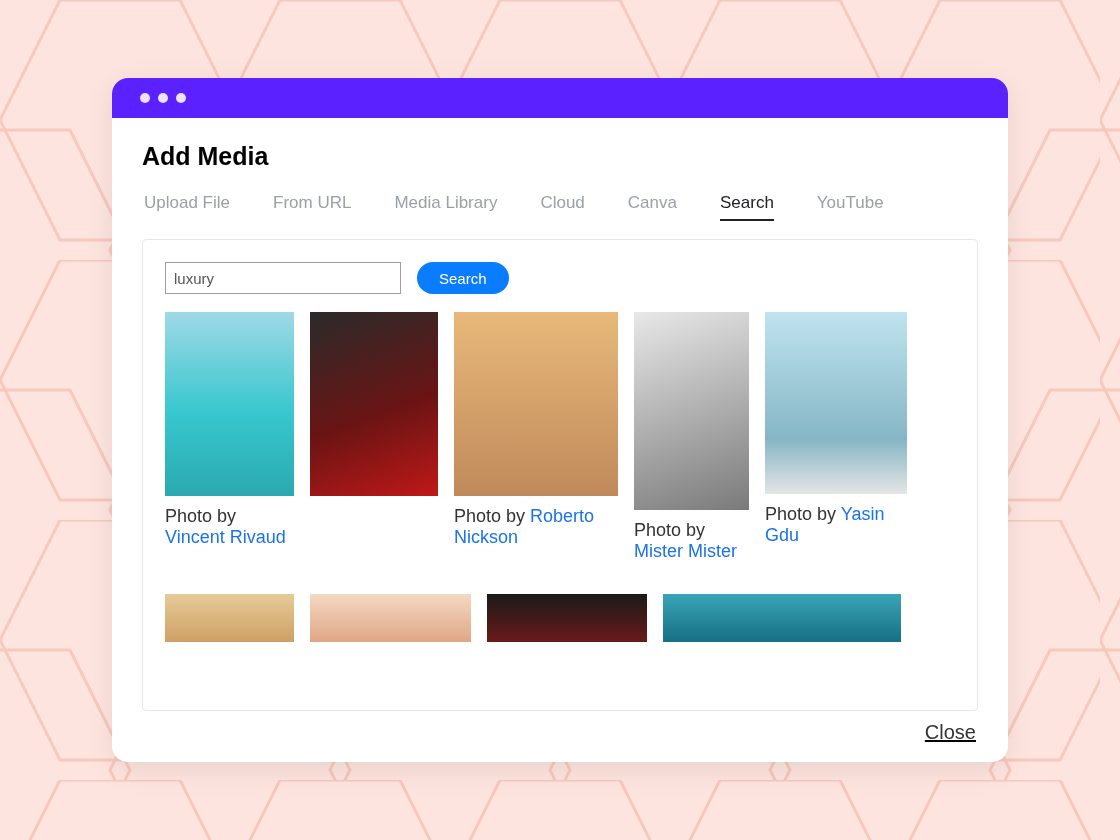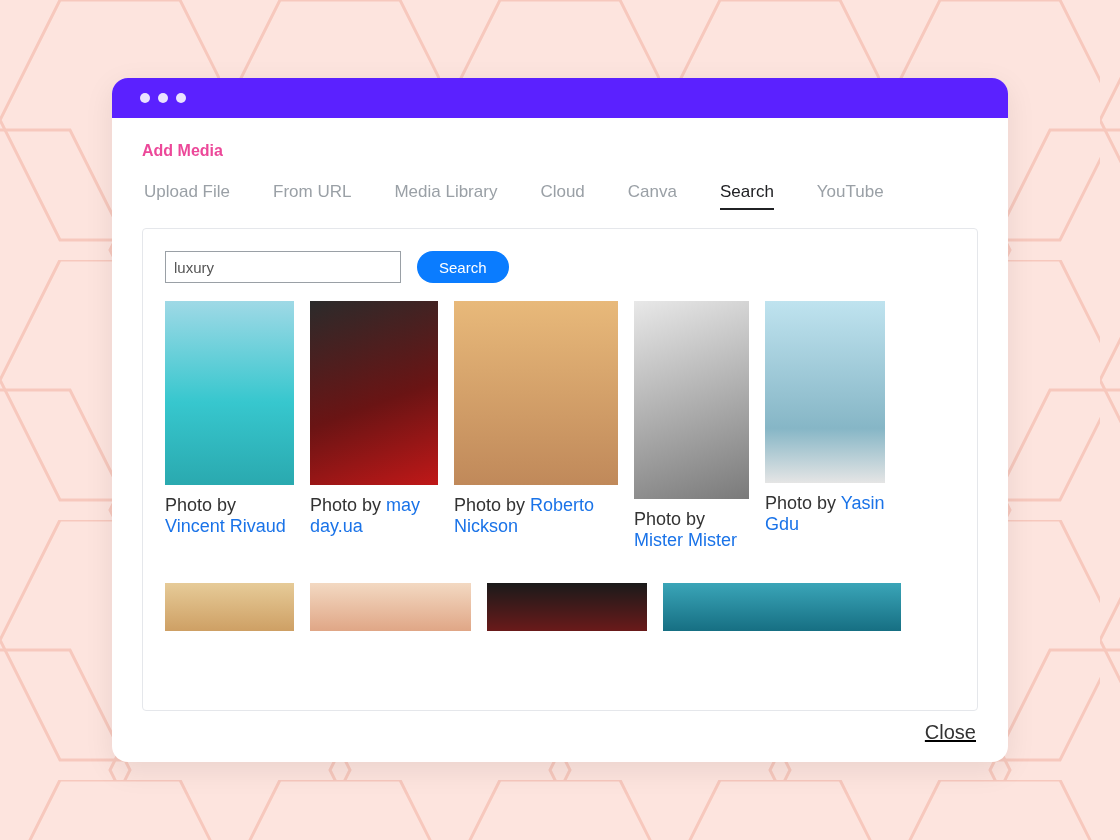--- a/index.html
+++ b/index.html
@@ -12,21 +12,21 @@
   .bgpat { position: absolute; inset: 0; }
   .window {
     position: absolute; left: 112px; top: 78px; width: 896px; height: 684px;
     background: #fff; border-radius: 16px; overflow: hidden;
     box-shadow: 0 8px 30px rgba(0,0,0,0.08);
     display: flex; flex-direction: column;
   }
   .titlebar { height: 40px; background: #5b21ff; display: flex; align-items: center; padding-left: 28px; gap: 8px; }
   .titlebar .dot { width: 10px; height: 10px; border-radius: 50%; background: #eae2ff; }
   .content { padding: 24px 30px 18px 30px; flex: 1; display: flex; flex-direction: column; }
-  h1.modal-title { font-size: 16px; font-weight: 600; color: #ec4899; margin-bottom: 22px; }
+  h1.modal-title { font-size: 25px; font-weight: 600; color: #000000; margin-bottom: 22px; }
   .tabs { display: flex; gap: 43px; margin-left: 2px; margin-bottom: 18px; }
   .tab {
     font-size: 17px; color: #9aa0a6; padding-bottom: 6px; cursor: pointer;
     border-bottom: 2px solid transparent;
   }
   .tab.active { color: #202124; border-bottom-color: #202124; font-weight: 500; }
   .panel {
     border: 1px solid #e5e7eb; border-radius: 4px;
     padding: 22px 22px 0 22px; flex: 1; overflow: hidden;
   }
@@ -99,31 +99,30 @@
         <input class="searchbox" type="text" value="luxury" style="">
         <button class="searchbtn">Search</button>
       </div>
       <div class="grid" id="grid">
           <div class="thumbcol" style="width: 129px;">
             <div class="thumb ph ph1" style="height: 184px;"></div>
             <div class="credit"><span>Photo by </span><a>Vincent Rivaud</a></div>
           </div>
           <div class="thumbcol" style="width: 128px;">
             <div class="thumb ph ph2" style="height: 184px;"></div>
-            <div class="credit"><span>Photo by </span><a>may day.ua</a></div>
           </div>
           <div class="thumbcol" style="width: 164px;">
             <div class="thumb ph ph3" style="height: 184px;"></div>
             <div class="credit"><span>Photo by </span><a>Roberto Nickson</a></div>
           </div>
           <div class="thumbcol" style="width: 115px;">
             <div class="thumb ph ph4" style="height: 198px;"></div>
             <div class="credit"><span>Photo by </span><a>Mister Mister</a></div>
           </div>
-          <div class="thumbcol" style="width: 120px; align-items: flex-end;">
+          <div class="thumbcol" style="width: 142px; align-items: flex-end;">
             <div class="thumb ph ph5" style="height: 182px;"></div>
             <div class="credit"><span>Photo by </span><a>Yasin Gdu</a></div>
           </div>
           <div style="flex-basis: 100%; height: 0px;"></div>
           <div class="thumbcol" style="width: 129px;">
             <div class="thumb ph ph6" style="height: 96px;"></div>
           </div>
           <div class="thumbcol" style="width: 161px;">
             <div class="thumb ph ph7" style="height: 96px;"></div>
           </div>

